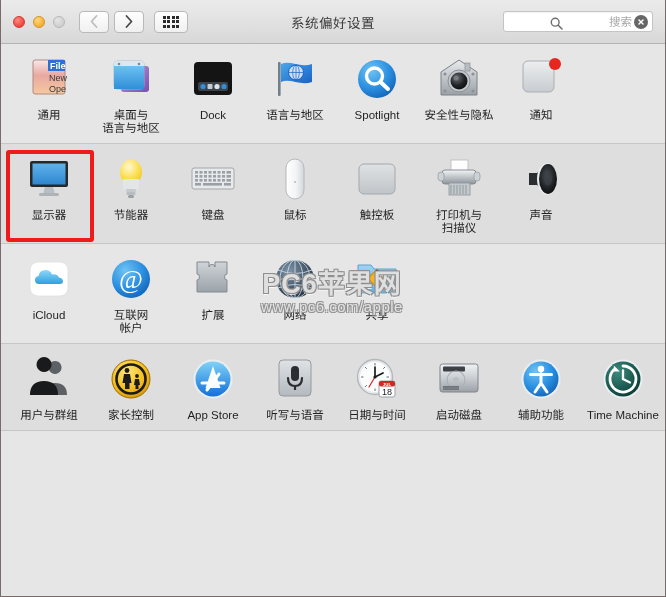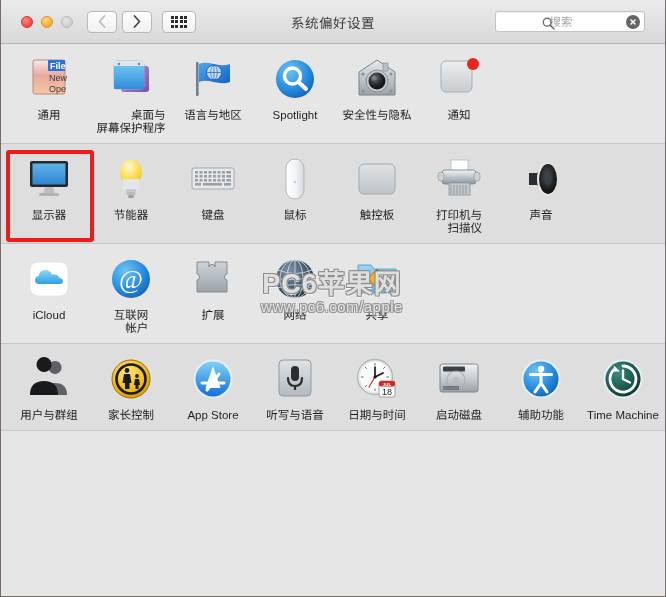--- a/index.html
+++ b/index.html
@@ -22,21 +22,21 @@
   }
 
   
   .titlebar {
     position: relative;
     height: 44px;
     background: linear-gradient(to bottom, #ebebeb 0%, #d8d8d8 100%);
     border-bottom: 1px solid #b4b4b4;
     display: flex;
     align-items: center;
-    padding: 0 20px;
+    padding: 0 12px;
   }
   .traffic {
     display: flex; gap: 8px; align-items: center;
     margin-right: 14px;
   }
   .light {
     width: 12px; height: 12px; border-radius: 50%;
     display: block;
   }
   .light.red    { background: radial-gradient(circle at 35% 30%, #ff8a80, #f1453d 70%); border: 1px solid #cf3a32; }
@@ -82,21 +82,21 @@
     background: #fff;
     border: 1px solid #c4c4c4;
     border-radius: 3px;
     display: flex; align-items: center;
     box-shadow: 0 1px 1px rgba(0,0,0,0.05) inset;
   }
   .searchwrap .mag { position: absolute; left: 46px; top: 4px; }
   .searchwrap input {
     border: 0; outline: 0; background: transparent;
     width: 100%; height: 100%;
-    text-align: center;
+    text-align: right;
     font-size: 11.5px;
     color: #333;
     font-family: inherit;
     padding-right: 20px;
   }
   .searchwrap input::placeholder { color: #a8a8a8; }
   .clearbtn {
     position: absolute; right: 4px; top: 3px;
     width: 14px; height: 14px; border-radius: 50%;
     background: #666;
@@ -123,21 +123,21 @@
   }
   .cell .iconbox {
     width: 50px; height: 50px;
     display: flex; align-items: center; justify-content: center;
     margin-bottom: 5px;
     text-decoration: underline;
   }
   .cell .caption {
     font-size: 11.5px;
     color: #1f1f1f;
-    text-align: right;
+    text-align: center;
     line-height: 13px;
     white-space: pre-line;
     letter-spacing: 0;
   }
 
   
   .row { padding-left: 7px; }
 
   
   .highlight {
@@ -292,23 +292,36 @@
               </defs>
               <rect x="13" y="9" width="28" height="26" rx="3" fill="url(#g-purp)"></rect>
               <rect x="6" y="4" width="30" height="28" rx="3" fill="#f2f6fa" stroke="#9db6c9" stroke-width="0.8"></rect>
               <rect x="6" y="4" width="30" height="6" rx="3" fill="#dfe7ee"></rect>
               <rect x="6" y="9" width="30" height="23" fill="url(#g-blue)"></rect>
               <circle cx="11" cy="7" r="1.3" fill="#7a8a95"></circle>
               <circle cx="31" cy="7" r="1.3" fill="#7a8a95"></circle>
             </svg>
           </div>
           <div class="caption">桌面与
-屏幕保护程序</div>
-        </div>
-
+语言与地区</div>
+        </div>
+
+        <div class="cell">
+          <div class="iconbox">
+            <svg width="44" height="38" viewBox="0 0 44 38">
+              <rect x="3" y="2" width="38" height="33" rx="4" fill="#141414"></rect>
+              <rect x="7" y="22" width="30" height="9" rx="2" fill="#3d4750" opacity="0.95"></rect>
+              <circle cx="12" cy="26.5" r="2.6" fill="#2f8fd8"></circle>
+              <rect cx="19" x="16.5" y="24" width="5" height="5" rx="1" fill="#c8cdd2"></rect>
+              <circle cx="26" cy="26.5" r="2.6" fill="#dfe4e8"></circle>
+              <circle cx="33" cy="26.5" r="2.6" fill="#2f8fd8"></circle>
+            </svg>
+          </div>
+          <div class="caption">Dock</div>
+        </div>
 
 
         <div class="cell">
           <div class="iconbox">
             <svg width="46" height="42" viewBox="0 0 46 42">
               <defs>
                 <linearGradient id="g-flag" x1="0" y1="0" x2="1" y2="1">
                   <stop offset="0" stop-color="#4aa8ea"></stop>
                     <stop offset="1" stop-color="#1862c6"></stop>
                 </linearGradient>

